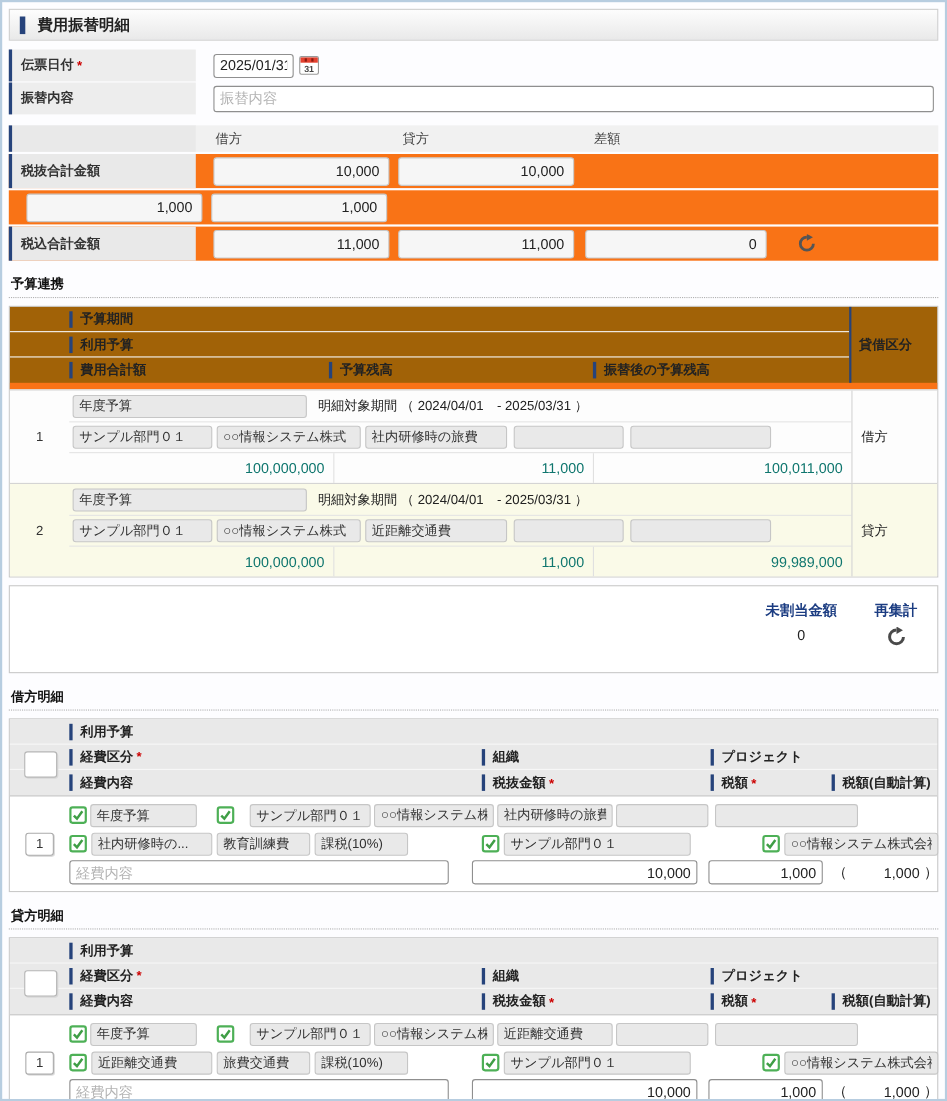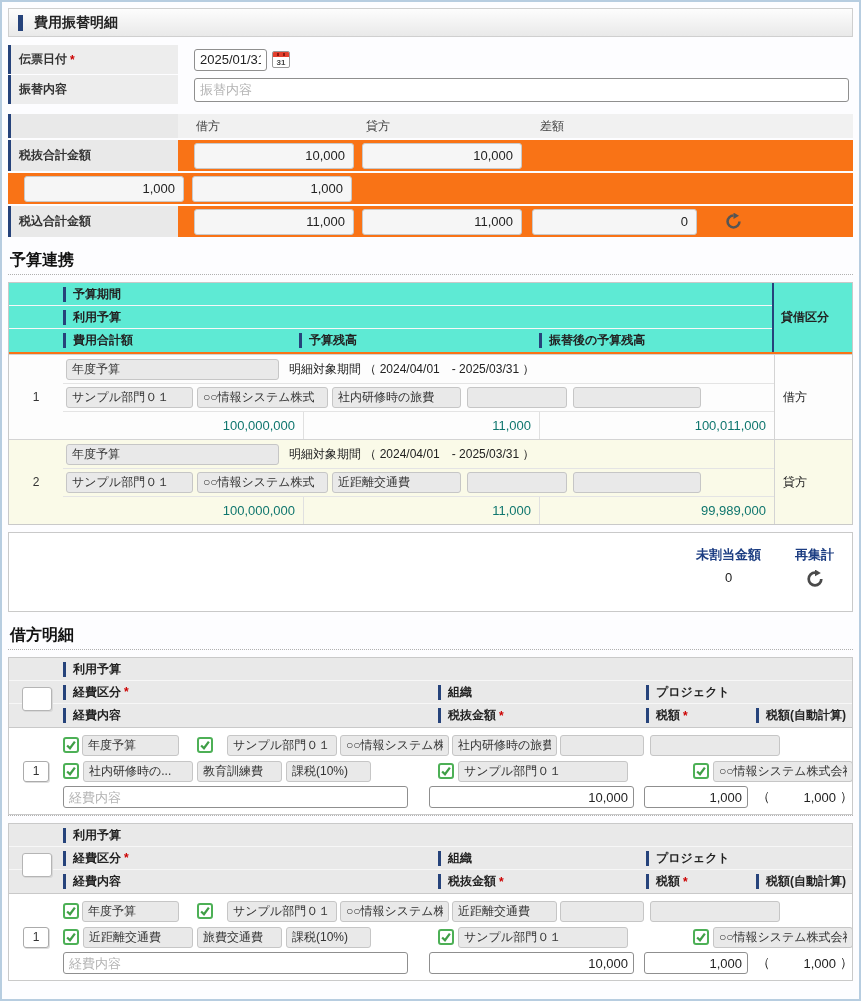--- a/index.html
+++ b/index.html
@@ -33,30 +33,30 @@
 
   
   .totals { margin-top:10px; }
   .thead { display:flex; align-items:center; height:24px; background:#f1f1f1; }
   .thead .flabel { background:#e9e9e9; }
   .tcol { font-size:12px; color:#444; }
   .trow { display:flex; align-items:center; height:31px; background:#f97316; margin-top:2px; }
   .trow .flabel { background:#e9e9e9; }
 
   
-  .section-label { font-size:16px; font-weight:bold; color:#111; margin:13px 0 3px 2px; }
+  .section-label { font-size:12px; font-weight:bold; color:#111; margin:13px 0 3px 2px; }
   .dotted { border-bottom:1px dotted #b0b0b0; height:1px; margin-bottom:7px; }
 
   
   .nlab { display:flex; align-items:center; font-weight:bold; font-size:12px; color:#222; }
   .nlab::before { content:""; width:3px; height:15px; background:#26437b; margin-right:7px; flex:none; }
 
   
   .btable { border:1px solid #c9c9c9; background:#fff; }
-  .bheader { display:flex; background:#5eead4; border-bottom:2px solid #f97316; }
+  .bheader { display:flex; background:#a16207; border-bottom:6px solid #f97316; }
   .bh-main { flex:1; }
   .bh-row { display:flex; align-items:center; height:23px; border-bottom:1px solid #f7f7f7; }
   .bh-row:last-child { border-bottom:none; }
   .bh-spacer { width:54px; flex:none; }
   .bh-right { width:80px; flex:none; border-left:2px solid #26437b; display:flex; align-items:center; padding-left:7px; font-weight:bold; font-size:12px; color:#222; }
   .brow { display:flex; border-top:1px solid #d4d4d4; }
   .brow:first-of-type { border-top:none; }
   .brow-num { width:54px; flex:none; display:flex; align-items:center; justify-content:center; font-size:12px; color:#333; }
   .brow-main { width:711px; flex:none; }
   .brow-dc { flex:1; border-left:1px solid #d4d4d4; display:flex; align-items:center; padding-left:8px; font-size:12px; color:#222; }
@@ -327,20 +327,21 @@
           <input class="ipw num" style="margin-left: 21px; width: 205px;" value="10,000">
           <input class="ipw num" style="margin-left: 10px; width: 104px;" value="1,000">
           <span class="paren" style="margin-left:9px;">（</span>
           <span class="paren num" style="width:66px; text-align:right; display:inline-block;">1,000</span>
           <span class="paren" style="margin-left:4px;">）</span>
         </div>
       </div>
     </div>
   </div>
 
+  <div class="section-label">貸方明細</div>
   <div class="dotted"></div>
 
   <div class="dtable">
     <div class="dheader">
       <span class="selbox"></span>
       <div class="dh-main">
         <div class="dh-row">
           <span class="bh-spacer"></span>
           <span class="nlab">利用予算</span>
         </div>

